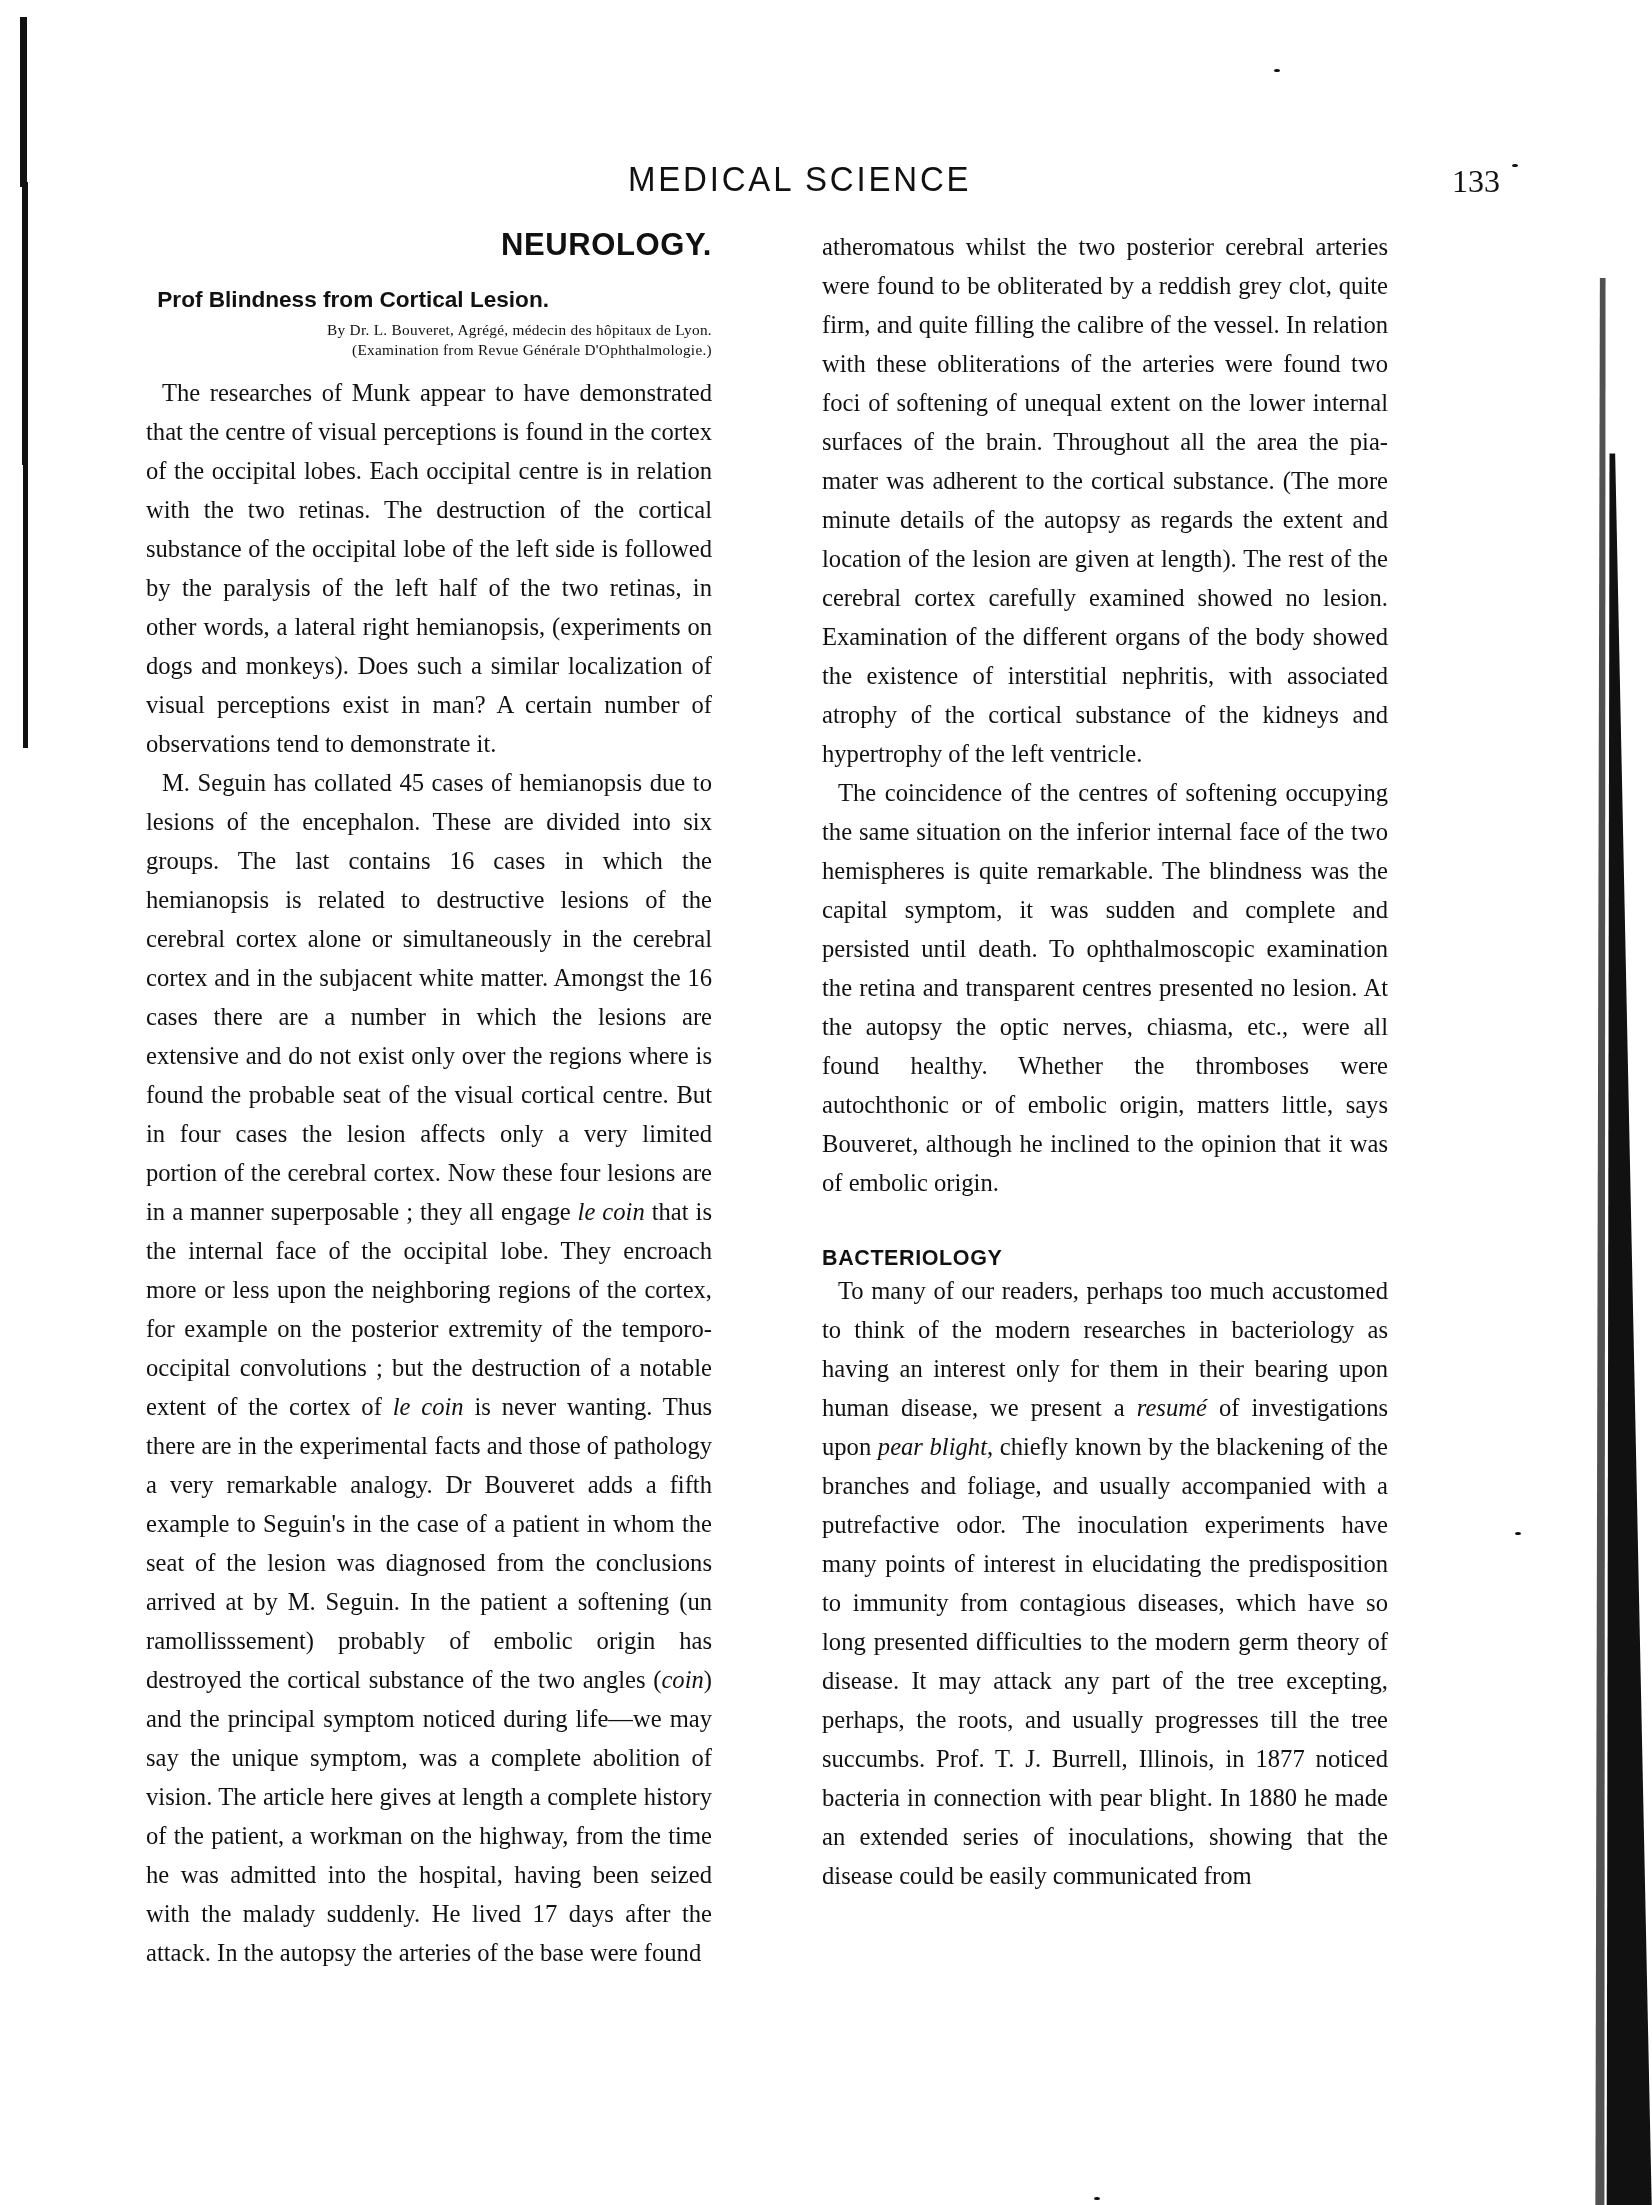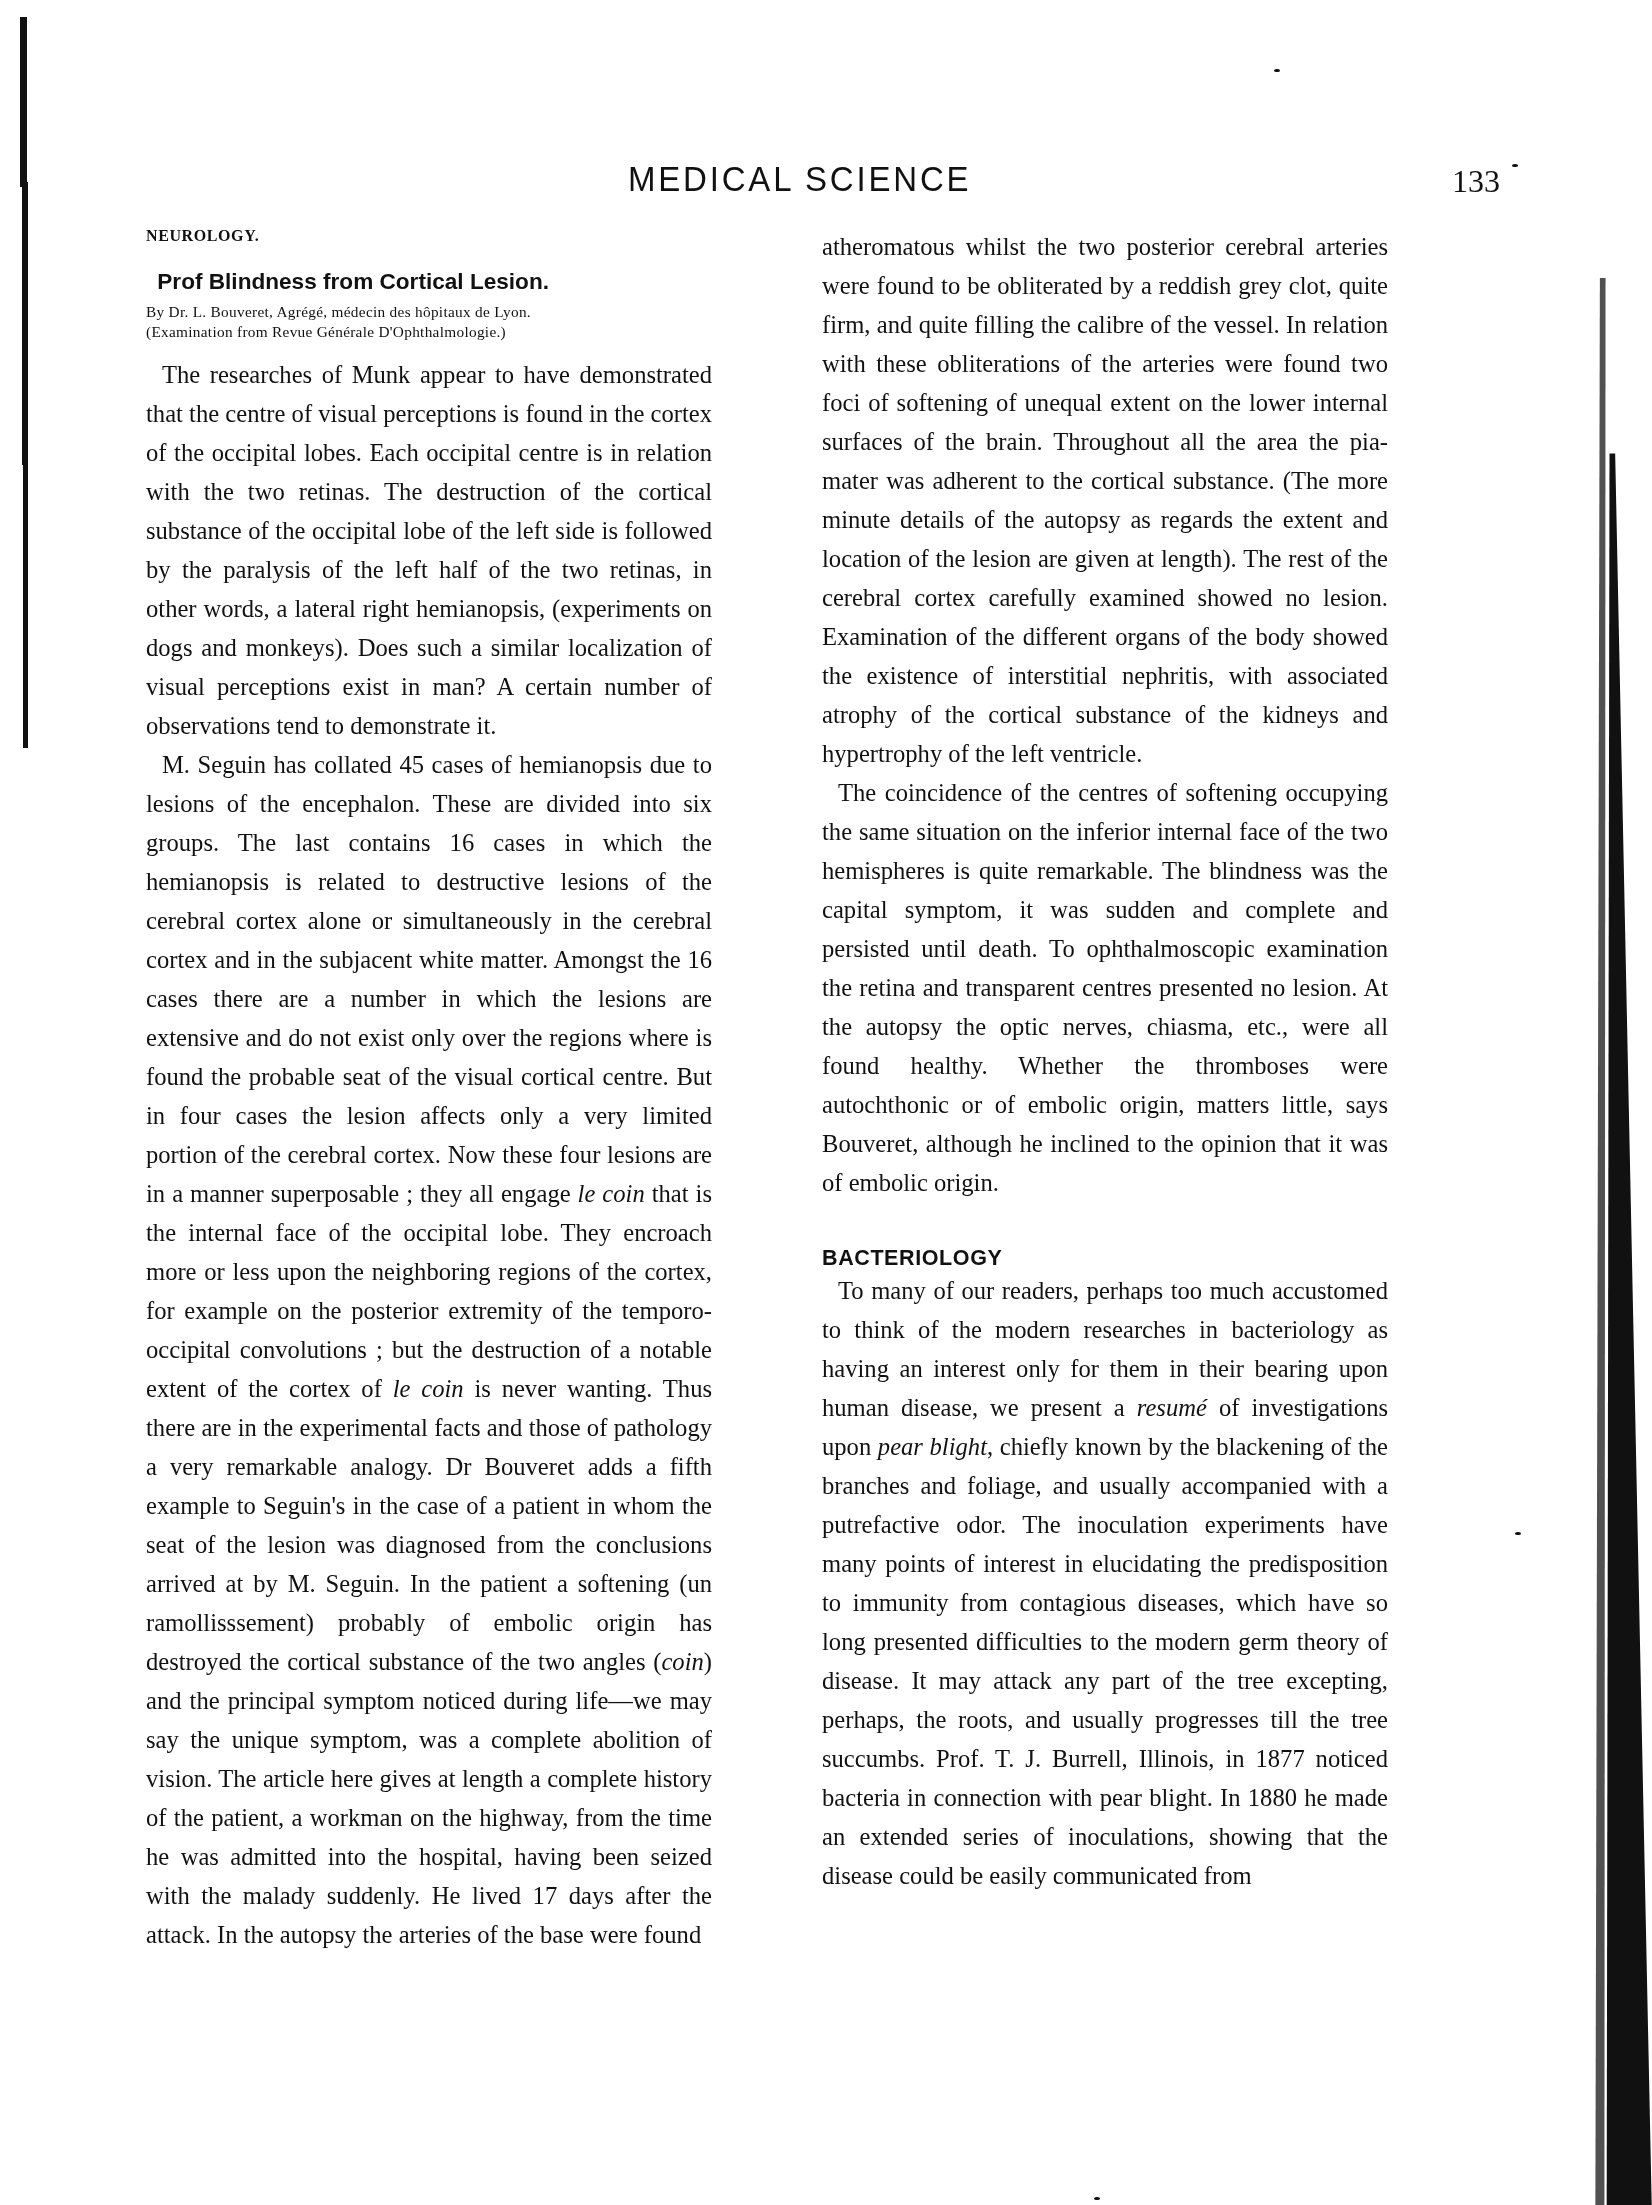--- a/index.html
+++ b/index.html
@@ -55,34 +55,34 @@
     font-size: 32px;
   }
   .col {
     position: absolute;
     width: 566px;
   }
   .col-left { left: 146px; top: 215px; }
   .col-right { left: 822px; top: 215px; }
 
   .section-head {
-    font-family: Liberation Serif, serif;
-    text-align: left;
-    font-size: 16px;
+    font-family: Liberation Sans, sans-serif;
+    text-align: right;
+    font-size: 31px;
     letter-spacing: 0.6px;
     margin: 0;
   }
   .article-title {
     font-family: "Liberation Sans", "DejaVu Sans", sans-serif;
     font-size: 22.6px;
     margin: 24px 0 0 11.3px;
   }
   .byline {
     font-size: 15.3px;
-    text-align: left;
+    text-align: right;
     margin: 6.8px 0 0 0;
     letter-spacing: 0.3px;
     line-height: 20.4px;
   }
   .para {
     font-size: 24.6px;
     line-height: 39px;
     text-align: justify;
     margin: 0;
     text-indent: 16px;

